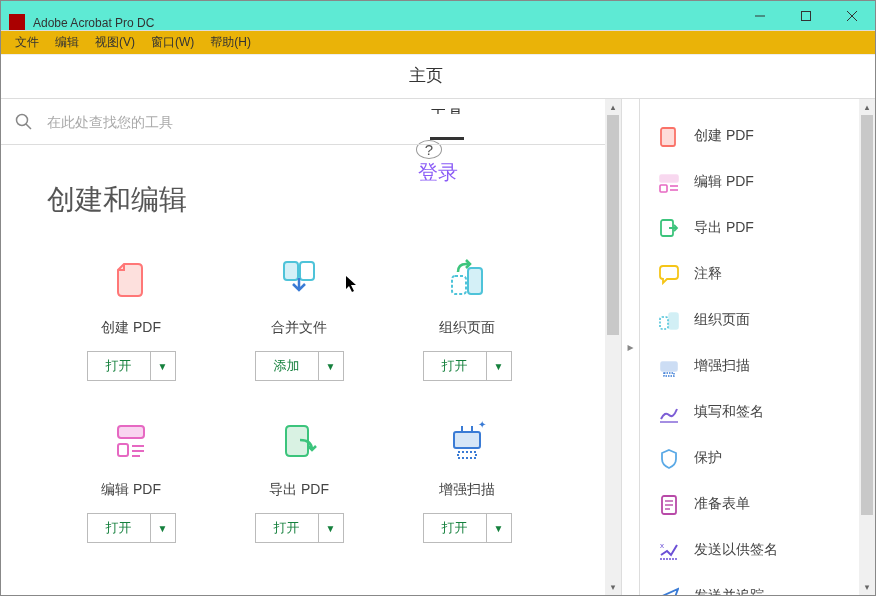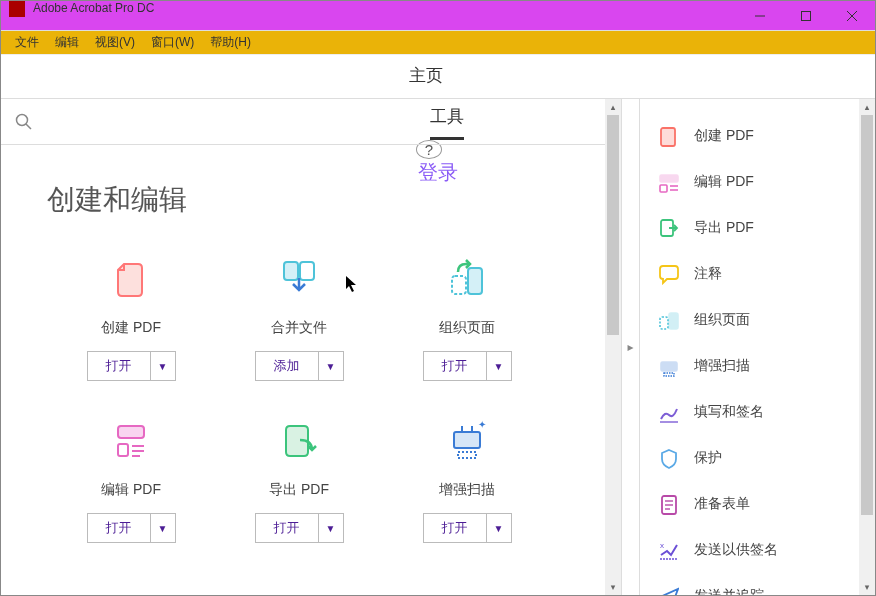--- a/index.html
+++ b/index.html
@@ -1,17 +1,17 @@
 <!DOCTYPE html>
 <html><head>
 <meta charset="utf-8">
 <style>
 * { margin: 0; padding: 0; box-sizing: border-box; font-family: "Segoe UI", "Microsoft YaHei", sans-serif; }
 body { width: 876px; height: 596px; border: 1px solid #888; background: #fff; overflow: hidden; display: flex; flex-direction: column; }
-.titlebar { height: 30px; display: flex; align-items: flex-start; padding: 0 0 0 8px; background: #d946ef; border-bottom: 1px solid #ddd; }
+.titlebar { height: 30px; display: flex; align-items: flex-end; padding: 0 0 0 8px; background: #5eead4; border-bottom: 1px solid #ddd; }
 .titlebar .logo { width: 16px; height: 16px; background: #a00; position: relative; margin-right: 8px; }
 .titlebar .title { font-size: 12px; color: #333; flex: 1; }
 .winctrls { display: flex; height: 100%; }
 .winctrl { width: 46px; display: flex; align-items: center; justify-content: center; font-size: 12px; }
 .winctrl svg { stroke: #333; }
 .menubar { height: 24px; display: flex; align-items: center; padding: 0 6px; background: #eab308; font-size: 12px; color: #333; border-bottom: 1px solid #eee; }
 .menubar .mi { padding: 2px 8px; }
 .appbar { height: 44px; display: flex; align-items: center; padding: 0 18px; border-bottom: 1px solid #ddd; flex-direction: column; }
 .atab { font-size: 17px; color: #333; padding: 9px 0; margin-right: 24px; }
 .atab.active { font-weight: 500; border-bottom: 3px solid #333; margin-left: 42px; }
@@ -23,21 +23,21 @@
 .search { height: 46px; display: flex; align-items: center; padding: 0 14px; border-bottom: 1px solid #ddd; }
 .search svg { stroke: #888; margin-right: 14px; }
 .search input { border: none; outline: none; font-size: 14px; color: #333; flex: 1; }
 .search input::placeholder { color: #aaa; }
 .scroll { flex: 1; overflow-y: auto; padding: 36px 46px; position: relative; }
 .sectitle { font-size: 28px; color: #555; margin-bottom: 34px; }
 .grid { display: flex; flex-wrap: wrap; }
 .tool { width: 168px; display: flex; flex-direction: column; align-items: center; margin-bottom: 34px; }
 .ticon { width: 52px; height: 52px; display: flex; align-items: center; justify-content: center; margin-bottom: 14px; }
 .tlabel { font-size: 14px; color: #444; margin-bottom: 14px; }
-.tbtn { display: flex; border: 1px solid #bbb; height: 30px; font-size: 13px; color: #4c1d95; }
+.tbtn { display: flex; border: 1px solid #bbb; height: 30px; font-size: 13px; color: #15803d; }
 .tbtn .main { border-right: 1px solid #bbb; padding: 0 18px; display: flex; align-items: center; }
 .tbtn .dd { width: 24px; display: flex; align-items: center; justify-content: center; font-size: 10px; }
 .collapse { width: 18px; display: flex; align-items: center; justify-content: center; border-left: 1px solid #ddd; color: #888; font-size: 12px; }
 .right { width: 236px; border-left: 1px solid #ddd; display: flex; }
 .shortcuts { flex: 1; padding: 14px 0; }
 .scitem { display: flex; align-items: center; height: 46px; padding: 0 16px; font-size: 14px; color: #444; }
 .scicon { width: 24px; height: 24px; margin-right: 14px; display: flex; align-items: center; justify-content: center; }
 .scrollbar { width: 16px; background: #f0f0f0; position: relative; }
 .scrollbar .thumb { position: absolute; left: 2px; right: 2px; background: #c8c8c8; }
 .scrollbar .arrow { position: absolute; left: 0; right: 0; height: 16px; display: flex; align-items: center; justify-content: center; font-size: 9px; color: #666; }
@@ -85,20 +85,21 @@
   <div class="login">登录</div>
 </div>
 
 <div class="content">
   <div class="left">
     <div class="search">
       <svg width="18" height="18">
           <circle cx="7" cy="7" r="5.5" fill="none" stroke-width="1.5"></circle>
           <line x1="11" y1="11" x2="16" y2="16" stroke-width="1.5"></line>
         </svg>
+      <input placeholder="在此处查找您的工具" style="">
     </div>
     <div class="scroll">
       <div class="cursor">
         <svg width="14" height="18">
             <path d="M1 1 L1 14 L4 11 L7 17 L9 16 L6 10 L11 10 Z" fill="#000"></path>
           </svg>
       </div>
       <div class="sectitle">创建和编辑</div>
       <div class="grid" id="tool-grid">
           <div class="tool">

